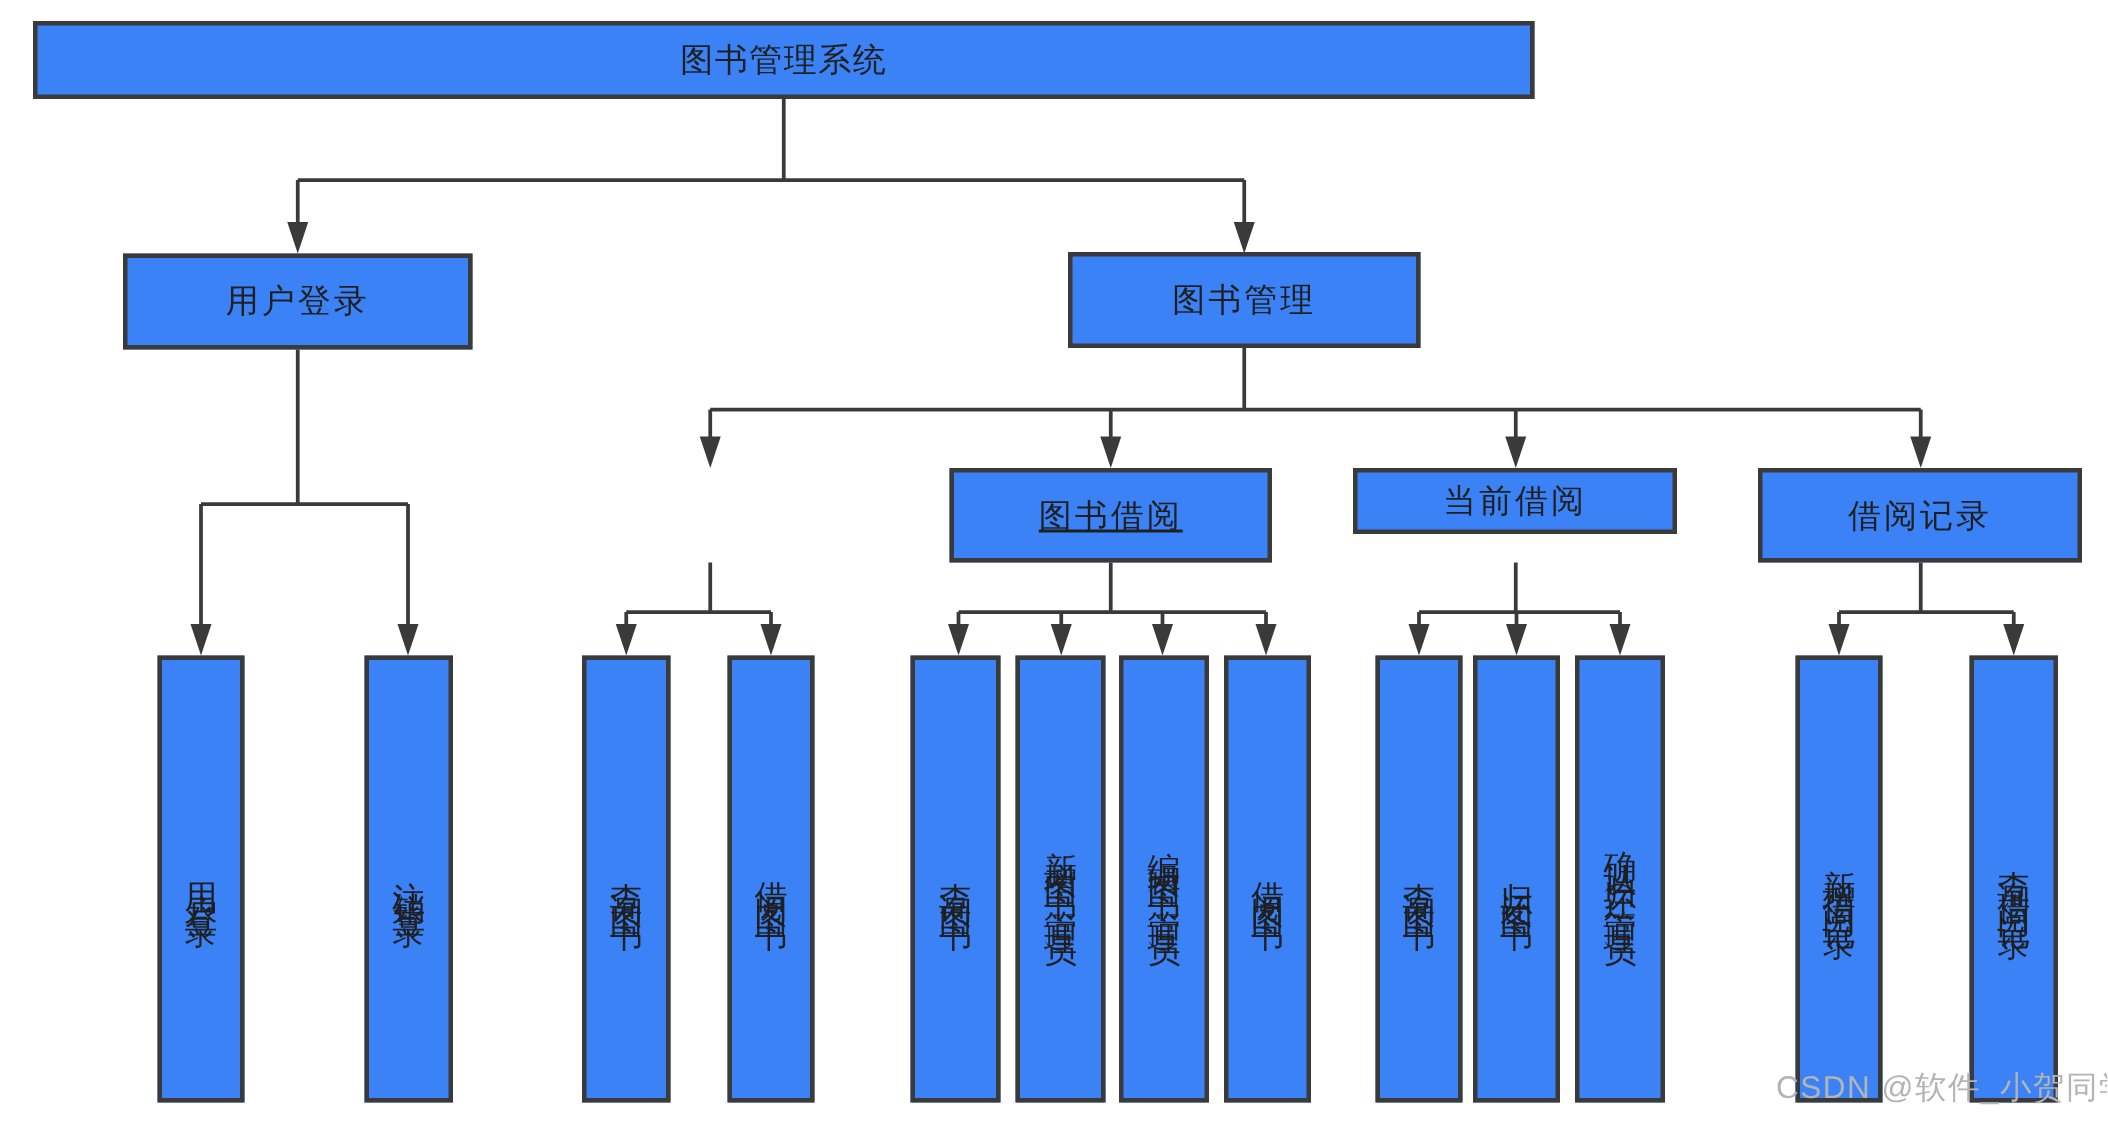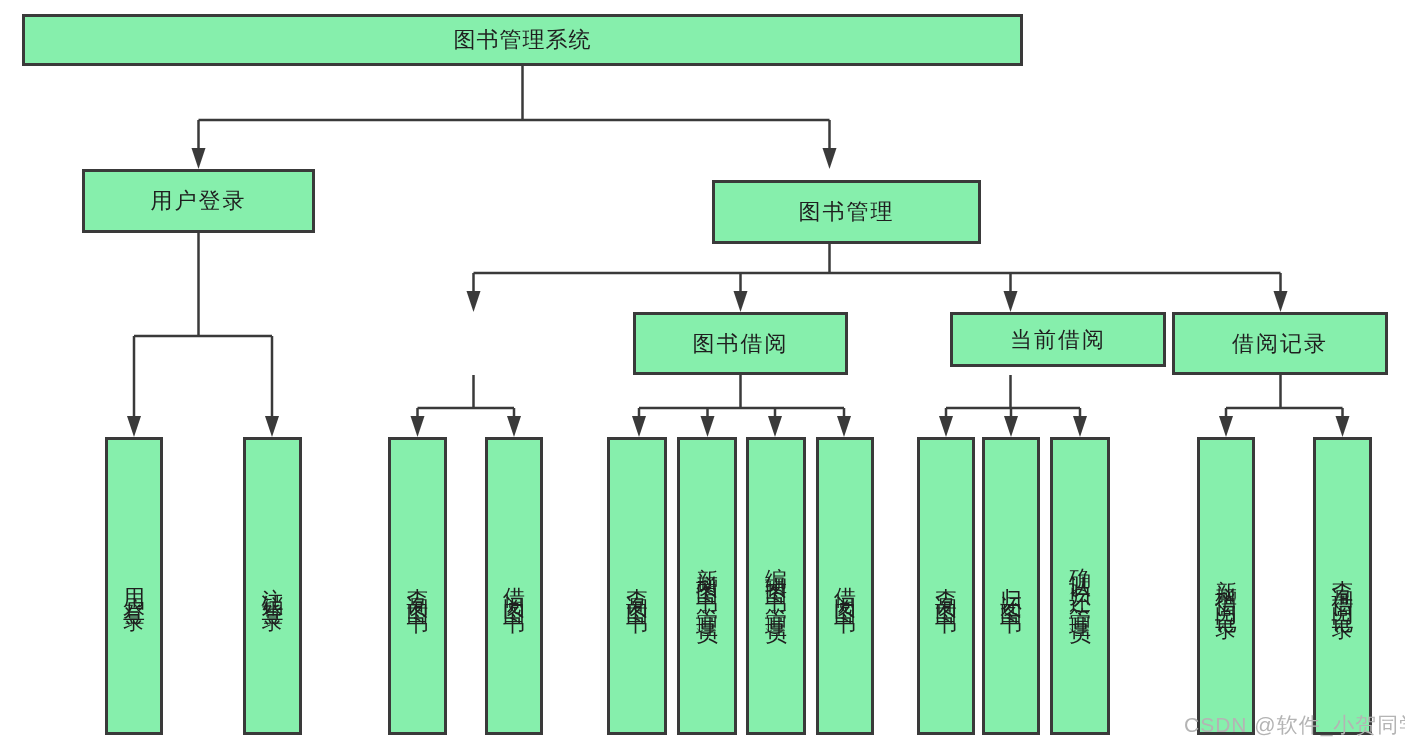--- a/index.html
+++ b/index.html
@@ -15,21 +15,21 @@
   .connectors {
     position: absolute;
     left: 0; top: 0;
     width: 1405px; height: 747px;
     pointer-events: none;
   }
   .node {
     position: absolute;
     box-sizing: border-box;
     border: 3px solid #3a3a3a;
-    background: #86efac;
+    background: #3b82f6;
     display: flex;
     align-items: center;
     justify-content: center;
     font-size: 22px;
     letter-spacing: 2px;
     white-space: nowrap;
   }
   .node.root { letter-spacing: 1px; }
   .node.leaf { letter-spacing: 0; }
   .vlabel {
@@ -119,24 +119,24 @@
       <polygon points="1004,416 1018,416 1011,437"></polygon>
       <polygon points="1073,416 1087,416 1080,437"></polygon>
       <polygon points="1219,416 1233,416 1226,437"></polygon>
       <polygon points="1335.5,416 1349.5,416 1342.5,437"></polygon>
     </g>
   </svg>
 
   <div class="node root" style="left:22px; top:14px; width:1001px; height:52px;">图书管理系统</div>
 
   <div class="node" style="left:82px; top:169px; width:233px; height:64px;">用户登录</div>
-  <div class="node" style="left:712px; top:180px; width:269px; height:64px;">图书管理</div>
+  <div class="node" style="left:712px; top:168px; width:235px; height:64px;">图书管理</div>
 
-  <div class="node" style="left:633px; top:312px; width:215px; height:63px;">图书借阅</div>
-  <div class="node" style="left:902px; top:312px; width:216px; height:55px;margin-left:48px;">当前借阅</div>
+  <div class="node" style="left:633px; top:312px; width:215px; height:63px;text-decoration:underline;">图书借阅</div>
+  <div class="node" style="left:902px; top:312px; width:216px; height:44px;">当前借阅</div>
   <div class="node" style="left:1172px; top:312px; width:216px; height:63px;">借阅记录</div>
 
   <div class="node leaf" style="left:105px; top:437px; width:58px; height:298px;">
     <span class="vlabel">用户登录</span>
   </div>
   <div class="node leaf" style="left:243px; top:437px; width:59px; height:298px;">
     <span class="vlabel">注销登录</span>
   </div>
 
   <div class="node leaf" style="left:388px; top:437px; width:59px; height:298px;">

